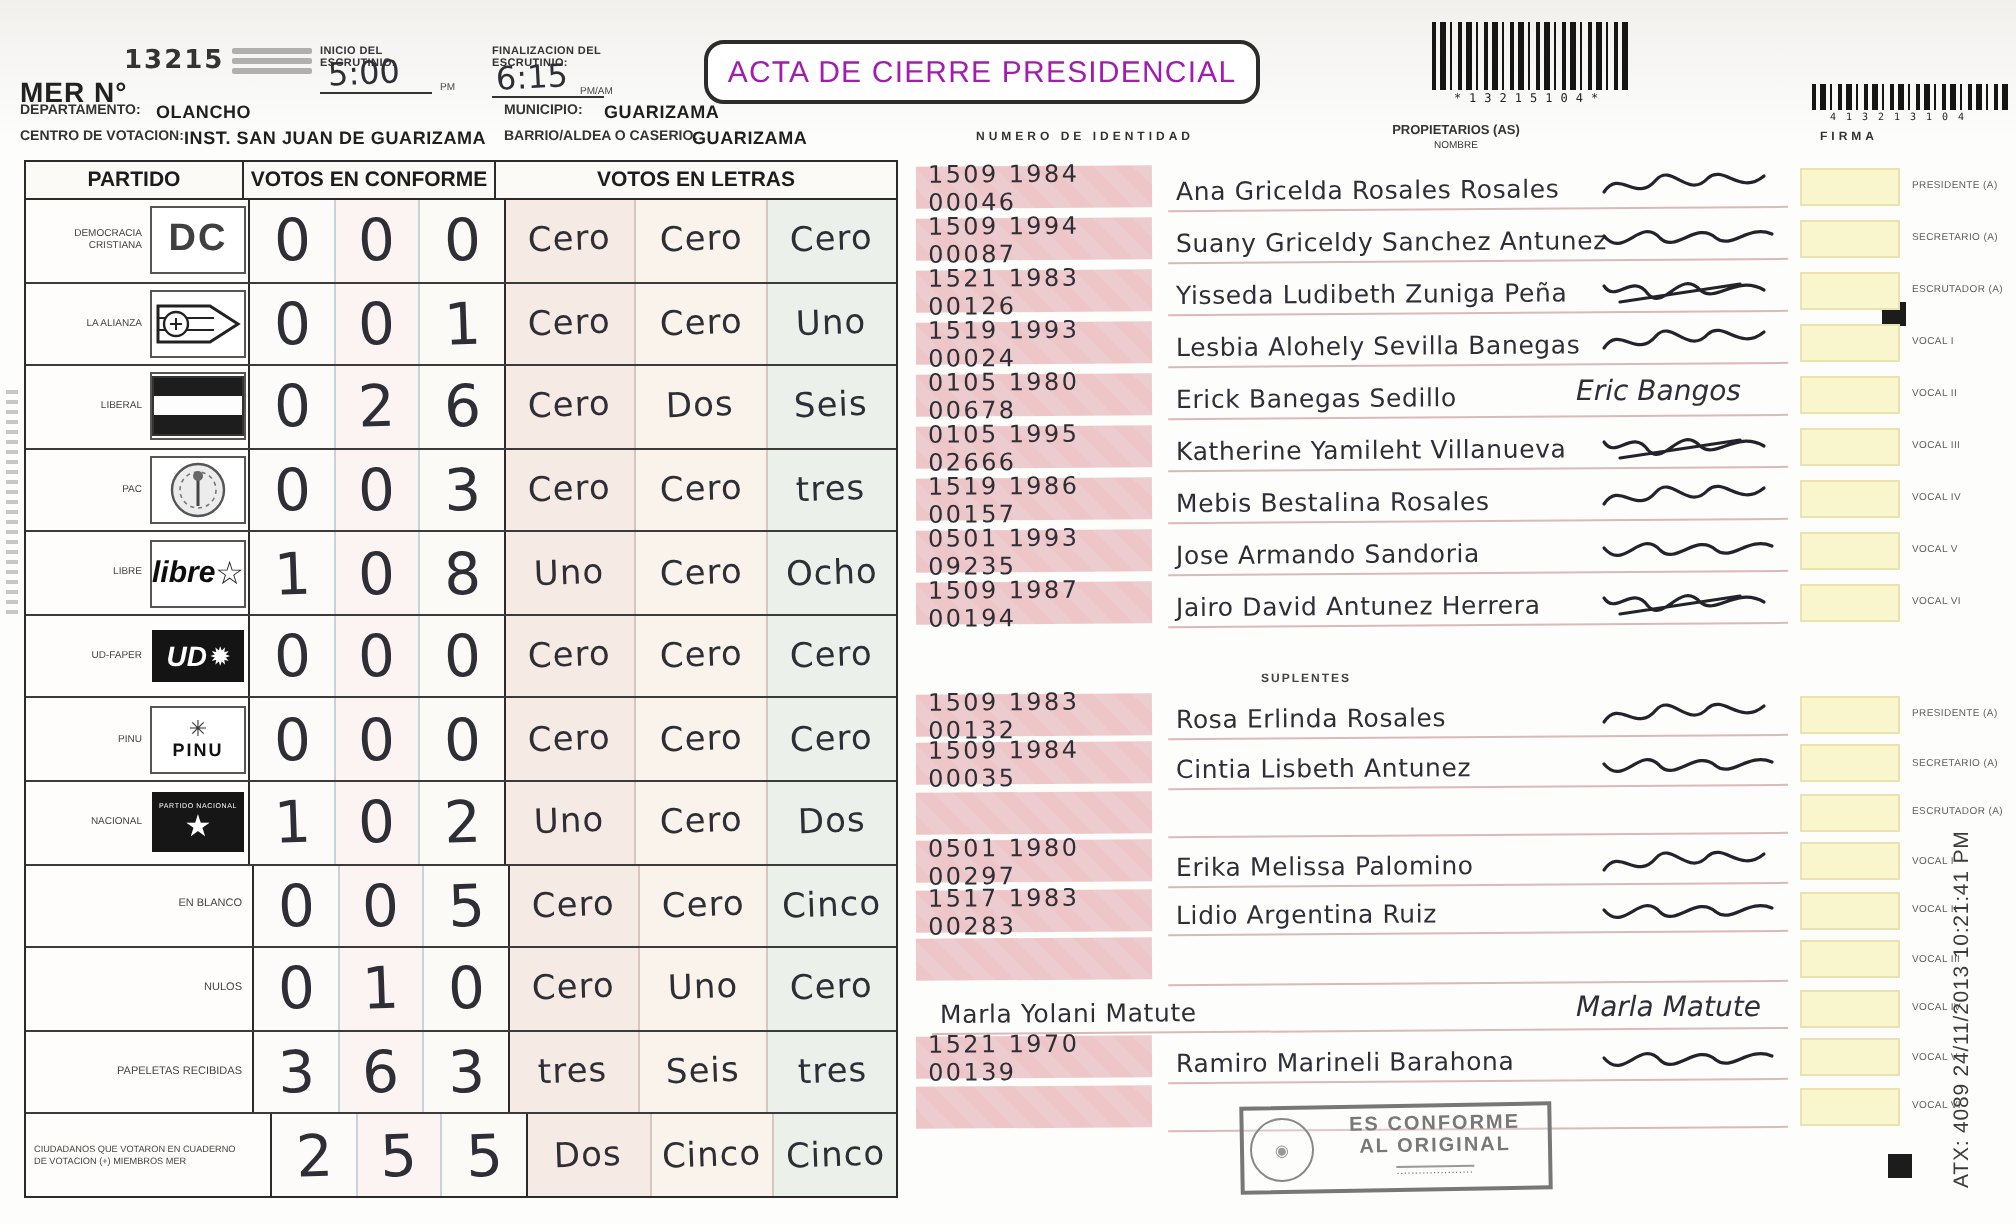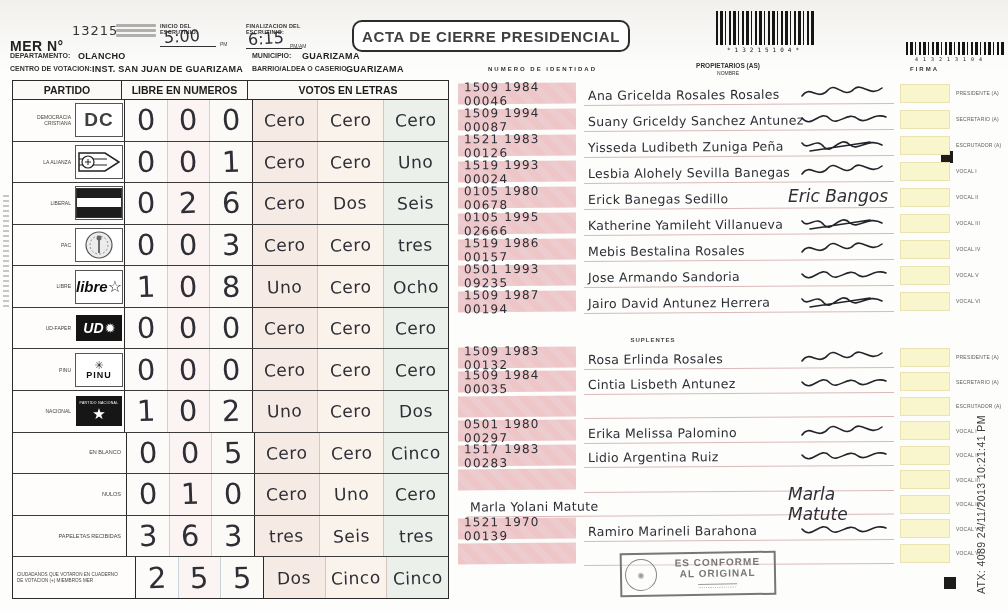--- a/index.html
+++ b/index.html
@@ -3,30 +3,30 @@
 <meta charset="utf-8">
 <style>
   html,body{margin:0;padding:0;width:1008px;height:612px;overflow:hidden;
     font-family:"Liberation Sans",sans-serif;color:#222;background:#fdfdfc;}
   .page{position:absolute;inset:0;background:linear-gradient(#f1f0ed,#fdfdfc 70px);}
   .abs{position:absolute;}
   .hw{font-family:"DejaVu Sans",sans-serif;color:#2e2e36;}
 
   
   .mer-label{left:10px;top:38px;font-weight:bold;font-size:14px;letter-spacing:.5px;}
-  .mer-number{left:72px;top:23px;font-size:13px;font-weight:normal;color:#333;letter-spacing:1px;}
+  .mer-number{left:62px;top:23px;font-size:13px;font-weight:bold;color:#333;letter-spacing:1px;}
   .tse-logo{left:116px;top:22px;width:40px;height:18px;opacity:.55;}
   .tse-logo i{display:block;height:3px;background:#777;margin:2px 0;border-radius:1px;}
   .field-label{font-size:5.5px;font-weight:bold;color:#333;letter-spacing:.2px;}
   .time-value{font-size:16px;transform:rotate(-3deg);}
   .time-line{border-bottom:1.2px solid #333;width:56px;position:absolute;left:0;bottom:0;}
   .suffix{font-size:5px;color:#444;}
   .title-box{left:352px;top:20px;width:274px;height:28px;border:2px solid #2c2c2c;border-radius:10px;
     display:flex;align-items:center;justify-content:center;background:#fff;}
-  .title-box span{font-size:15px;font-weight:bold;letter-spacing:.6px;color:#404040;}
+  .title-box span{font-size:15px;font-weight:normal;letter-spacing:.6px;color:#a21caf;}
   .hl{font-size:7px;font-weight:bold;color:#333;}
   .hv{font-size:9px;font-weight:bold;color:#1f1f1f;letter-spacing:.3px;}
 
   
   .barcode{background:repeating-linear-gradient(90deg,#151515 0 2px,transparent 2px 4px,#151515 4px 7px,transparent 7px 9px,#151515 9px 10px,transparent 10px 13px);}
   .barcode-digits{font-family:"DejaVu Sans Mono",monospace;font-size:6px;letter-spacing:4px;color:#222;text-align:center;}
   .vbarcode{background:repeating-linear-gradient(180deg,#1a1a1a 0 3px,#fbfbfb 3px 5px,#1a1a1a 5px 6px,#fbfbfb 6px 10px,#1a1a1a 10px 12px,#fbfbfb 12px 15px);}
   .vdigits{font-family:"DejaVu Sans Mono",monospace;font-size:6px;letter-spacing:2px;color:#333;transform:rotate(90deg);transform-origin:left top;white-space:nowrap;}
   .regmark{background:#1c1c1c;}
 
@@ -86,21 +86,21 @@
   .mrow.prop{height:26px;}
   .mrow.sup{height:24.5px;}
   .idcell{width:112px;height:21px;background:repeating-linear-gradient(45deg,#efc6c8 0 7px,#ecccce 7px 14px);
     font-size:12px;letter-spacing:1.2px;display:flex;align-items:center;padding-left:6px;transform:rotate(-.4deg);}
   .namecell{flex:1;height:21px;margin:0 6px 0 8px;border-bottom:1px solid #dab9bb;
     font-size:12.5px;letter-spacing:.3px;display:flex;align-items:flex-end;padding:0 0 2px 4px;transform:rotate(-.4deg);white-space:nowrap;overflow:hidden;}
   .ybox{width:48px;height:17px;background:#f9f5cd;border:1px solid #eae2b0;}
   .rolelab{width:52px;font-size:5px;color:#5d5d5d;padding-left:6px;letter-spacing:.2px;}
   .sig{position:absolute;left:330px;top:0px;width:112px;height:24px;pointer-events:none;}
   .sig svg{width:100%;height:100%;}
-  .sigtext{font-size:17px;font-style:italic;display:flex;align-items:center;}
+  .sigtext{font-size:14px;font-style:italic;display:flex;align-items:center;}
   .suplentes-label{height:29px;display:flex;align-items:flex-end;justify-content:center;
     padding-right:160px;font-size:6px;font-weight:bold;letter-spacing:1px;color:#444;padding-bottom:2px;}
 
   
   .stamp{left:620px;top:552px;width:152px;height:40px;border:2px solid #777;transform:rotate(-1deg);
     display:flex;align-items:center;background:rgba(255,255,255,.2);color:#787878;}
   .stamp .seal{width:30px;height:30px;border:1.5px solid #888;border-radius:50%;margin:0 4px 0 3px;
     display:flex;align-items:center;justify-content:center;font-size:8px;color:#999;}
   .stamp .lines{flex:1;text-align:center;font-weight:bold;font-size:10px;line-height:1.15;letter-spacing:1px;}
   .stamp .foot{font-size:4px;letter-spacing:.5px;border-top:1px solid #999;margin-top:1px;}
@@ -158,21 +158,21 @@
   <div class="abs left-fineprint"></div>
   <div class="abs vbarcode" style="left:18px;top:428px;width:28px;height:122px;"></div>
   <div class="abs vdigits" style="left:52px;top:438px;">13215104</div>
   <div class="abs regmark" style="left:22px;top:562px;width:13px;height:13px;"></div>
   <div class="abs regmark" style="left:941px;top:151px;width:12px;height:12px;"></div>
   <div class="abs regmark" style="left:944px;top:577px;width:12px;height:12px;"></div>
 
   <div class="abs rtable">
     <div class="rhead">
       <div class="h-partido">PARTIDO</div>
-      <div class="h-num">LIBRE EN NUMEROS</div>
+      <div class="h-num">VOTOS EN CONFORME</div>
       <div class="h-let">VOTOS EN LETRAS</div>
     </div>
     <div id="party-rows">
         <div class="prow">
           <div class="pcell plabel">DEMOCRACIA CRISTIANA</div>
           <div class="pcell plogo">
             <div class="logo-frame">
               <span class="logo-dc">DC</span>
             </div>
           </div>

